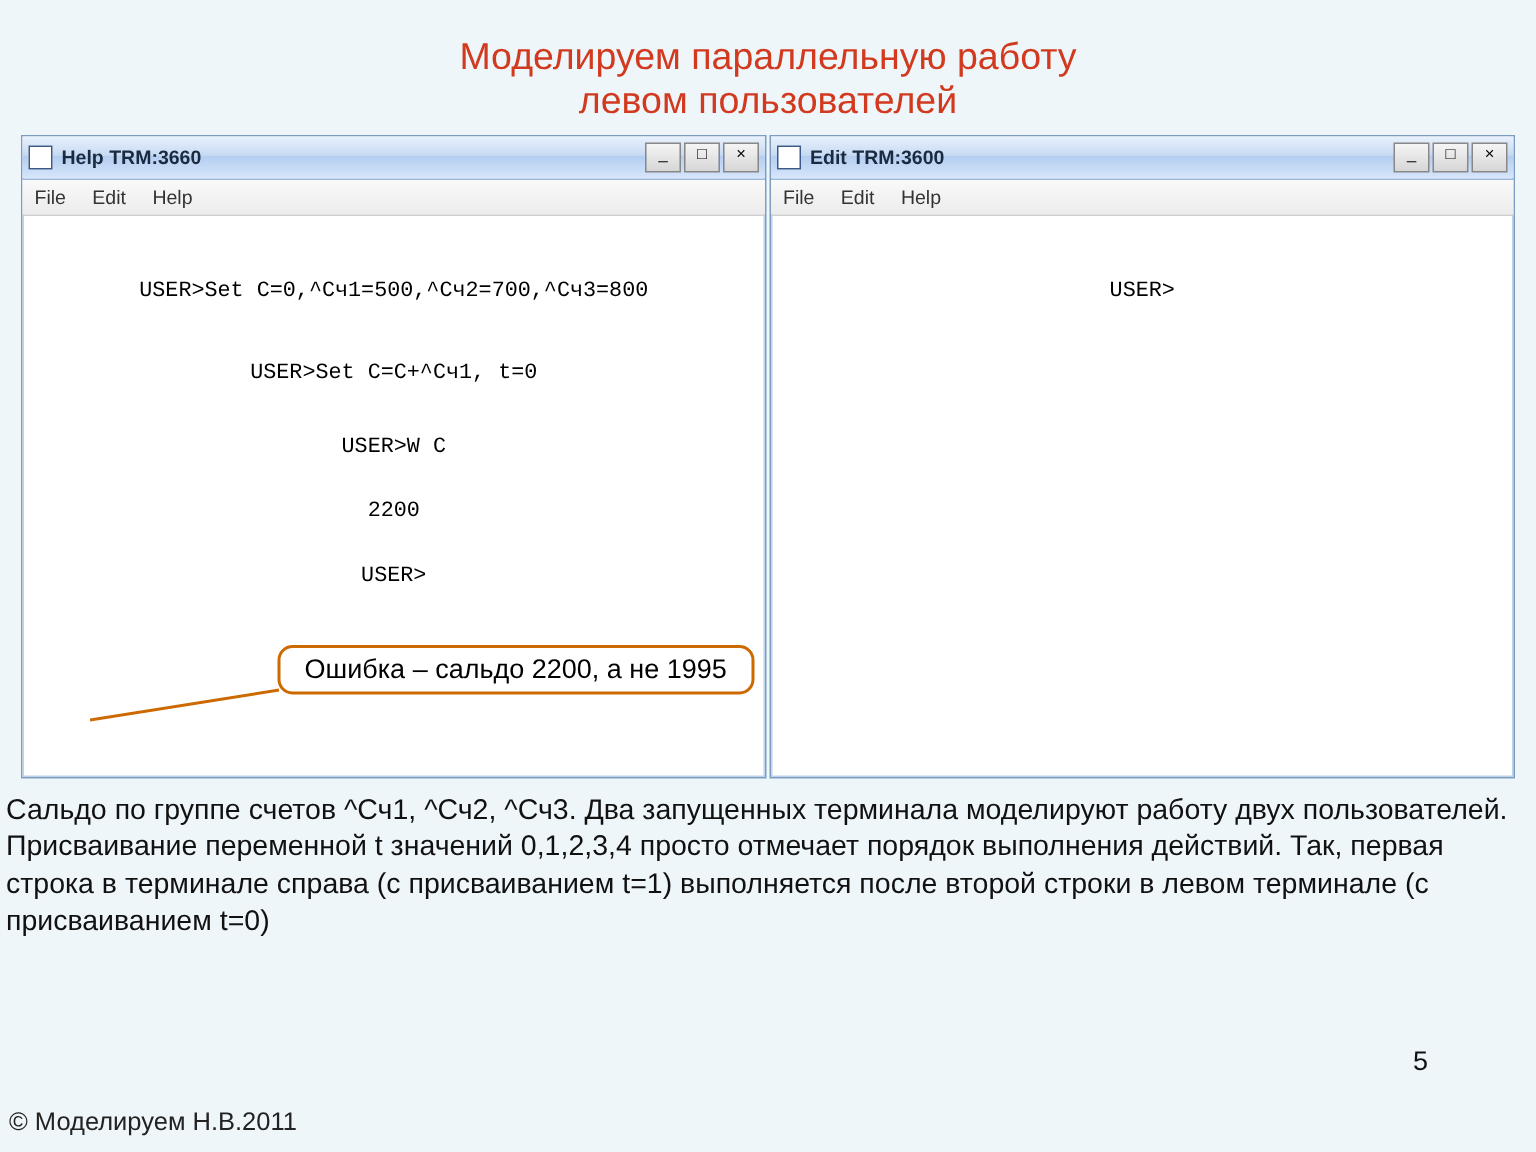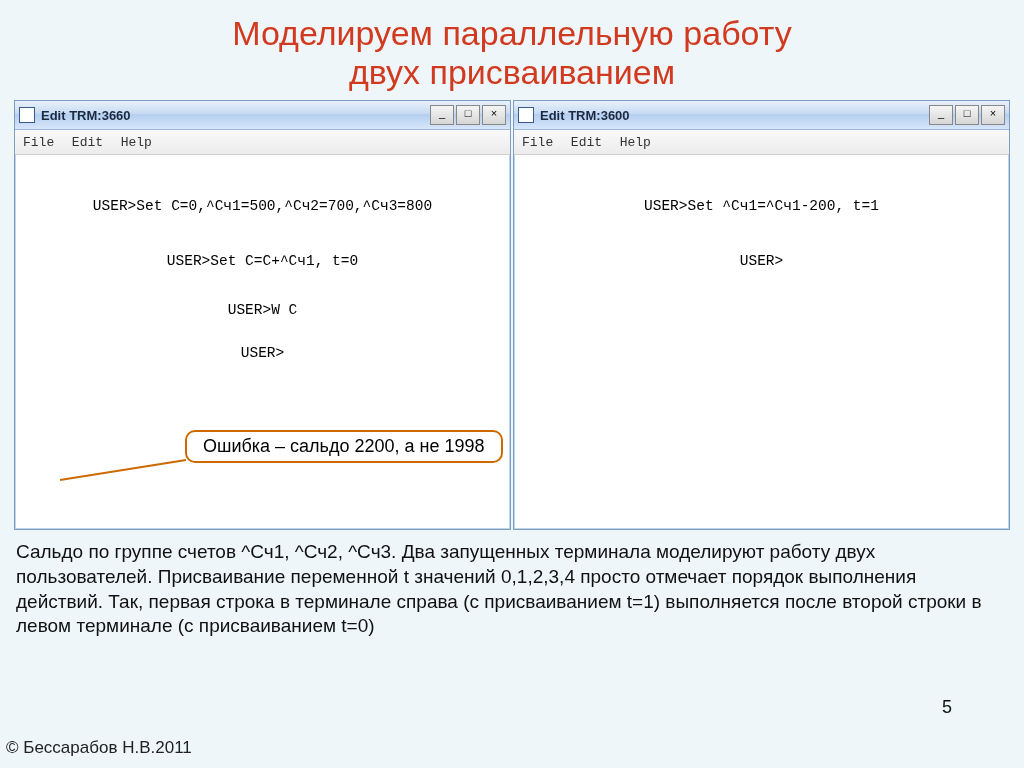--- a/index.html
+++ b/index.html
@@ -6,23 +6,23 @@
     margin: 0;
     width: 1024px;
     height: 768px;
     background: #eff6fa;
     font-family: Arial, sans-serif;
     position: relative;
     overflow: hidden;
   }
   .slide-title {
     color: #d13a1f;
-    font-size: 34px;
+    font-size: 25px;
     text-align: center;
-    margin: 14px 0 8px 0;
+    margin: 24px 0 8px 0;
     line-height: 1.15;
     font-weight: normal;
   }
   .terminals {
     display: flex;
     gap: 2px;
     padding: 0 14px;
   }
   .term-window {
     flex: 1 1 0;
@@ -66,21 +66,21 @@
     font-family: Arial, sans-serif;
     cursor: pointer;
   }
   .menubar {
     background: linear-gradient(#f9f9f9, #ececec);
     border-bottom: 1px solid #cfcfcf;
     padding: 4px 8px;
     font-size: 13px;
     color: #333;
   }
-  .menubar span { margin-right: 14px; cursor: pointer; font-family: Liberation Mono, monospace; }
+  .menubar span { margin-right: 14px; cursor: pointer; }
   .term-body {
     font-family: "Courier New", monospace;
     font-size: 14.5px;
     line-height: 1.9;
     padding: 10px 8px 4px 8px;
     min-height: 360px;
     white-space: pre;
     color: #000;
     text-align: center;
   }
@@ -99,21 +99,21 @@
     position: absolute;
     left: 60px;
     top: 448px;
     width: 128px;
     height: 40px;
     pointer-events: none;
   }
   .explain {
     font-size: 19px;
     color: #111;
-    padding: 10px 16px 0 16px;
+    padding: 10px 16px 0 4px;
     line-height: 1.3;
   }
   .page-num {
     position: absolute;
     right: 72px;
     bottom: 50px;
     font-size: 18px;
     color: #111;
   }
   .copyright {
@@ -122,72 +122,72 @@
     bottom: 10px;
     font-size: 17px;
     color: #222;
   }
 </style>
 </head>
 <body>
 
 <h1 class="slide-title">
   <span>Моделируем параллельную работу</span><br>
-  <span>двух присваиванием</span>
+  <span>левом пользователей</span>
 </h1>
 
 <div class="terminals">
 
   <div class="term-window">
     <div class="titlebar">
       <div class="app-icon"></div>
-      <div class="title-text">Edit TRM:3660</div>
+      <div class="title-text">Help TRM:3660</div>
       <div class="win-btns">
         <div class="win-btn">_</div>
         <div class="win-btn">□</div>
         <div class="win-btn">×</div>
       </div>
     </div>
     <div class="menubar">
       <span>File</span>
       <span>Edit</span>
       <span>Help</span>
     </div>
     <div class="term-body">
 <div>USER&gt;Set C=0,^Сч1=500,^Сч2=700,^Сч3=800</div>
 <div>USER&gt;Set C=C+^Сч1, t=0</div>
 <div style="line-height:1.05;">USER&gt;W C</div>
+<div style="line-height:1.05">2200</div>
 <div style="line-height:1.05">USER&gt;</div>
     </div>
   </div>
 
   <div class="term-window">
     <div class="titlebar">
       <div class="app-icon"></div>
       <div class="title-text">Edit TRM:3600</div>
       <div class="win-btns">
         <div class="win-btn">_</div>
         <div class="win-btn">□</div>
         <div class="win-btn">×</div>
       </div>
     </div>
     <div class="menubar">
       <span>File</span>
       <span>Edit</span>
       <span>Help</span>
     </div>
     <div class="term-body">
-<div>USER&gt;Set ^Сч1=^Сч1-200, t=1</div>
 <div>USER&gt;</div>
     </div>
   </div>
 
 </div>
 
 <svg class="callout-line">
   <line x1="0" y1="32" x2="126" y2="12" stroke="#cc6a00" stroke-width="2"></line>
 </svg>
-<div class="callout">Ошибка – сальдо 2200, а не 1998</div>
+<div class="callout">Ошибка – сальдо 2200, а не 1995</div>
 
 <div class="explain">Сальдо по группе счетов ^Сч1, ^Сч2, ^Сч3. Два запущенных терминала моделируют работу двух пользователей. Присваивание переменной t значений 0,1,2,3,4 просто отмечает порядок выполнения действий. Так, первая строка в терминале справа (с присваиванием t=1) выполняется после второй строки в левом терминале (с присваиванием t=0)</div>
 
 <div class="page-num">5</div>
-<div class="copyright">© Бессарабов Н.В.2011</div>
+<div class="copyright">© Моделируем Н.В.2011</div>
 
 </body></html>

